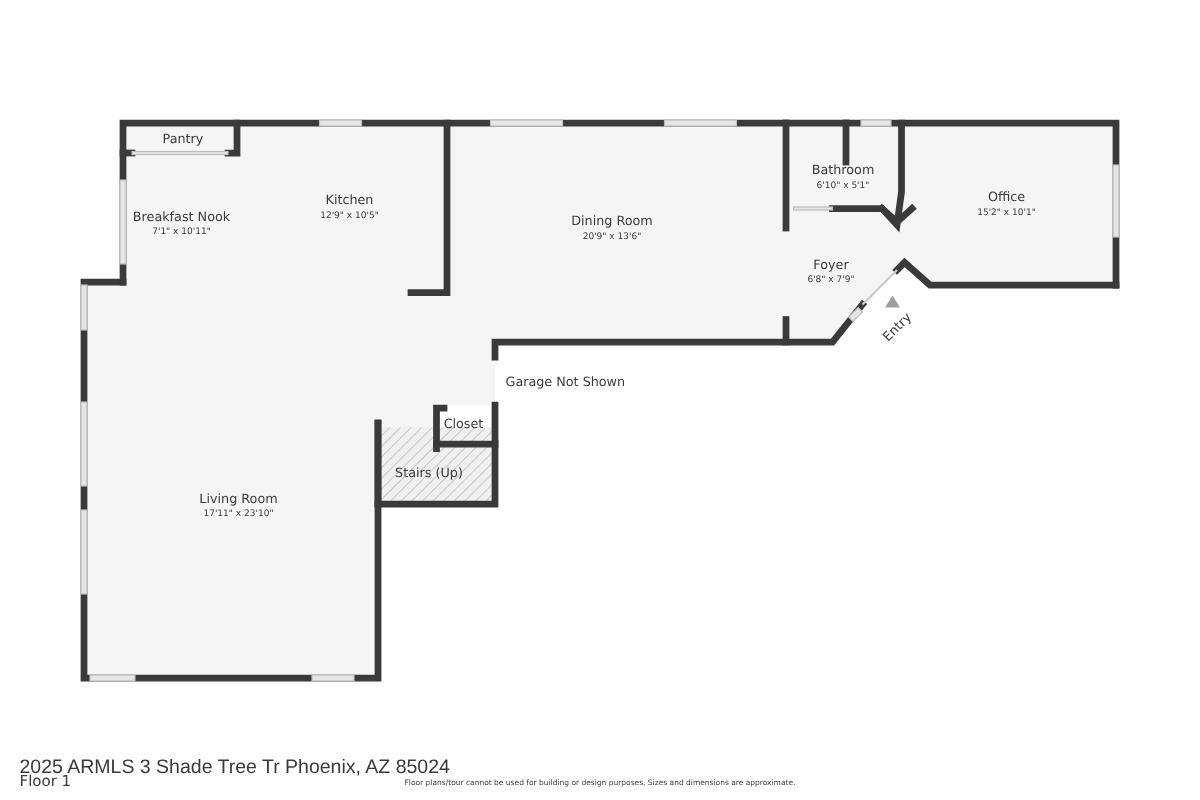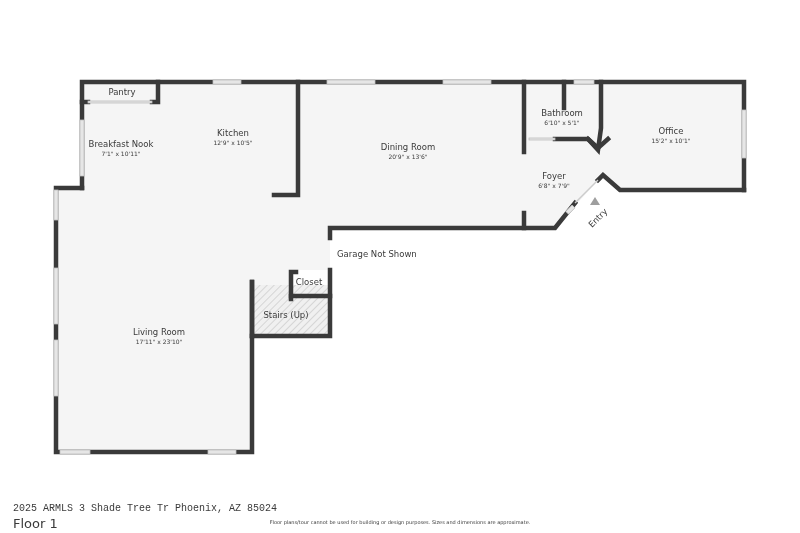--- a/index.html
+++ b/index.html
@@ -4,22 +4,22 @@
 <style>
   html, body { margin:0; padding:0; background:#ffffff; }
   body { width:800px; height:533px; position:relative; overflow:hidden; font-family:"DejaVu Sans", sans-serif; }
   #plan { position:absolute; left:0; top:0; width:800px; height:533px; }
   .wall { stroke:#3a3a3a; stroke-width:4.5; fill:none; stroke-linecap:square; stroke-linejoin:miter; }
   .floor { fill:#f5f5f5; stroke:none; }
   .win { fill:#e6e6e6; stroke:#bdbdbd; stroke-width:0.8; }
   .room-name { font-family:"DejaVu Sans", sans-serif; font-size:8.5px; fill:#3a3a3a; text-anchor:middle; }
   .room-dim { font-family:"DejaVu Sans", sans-serif; font-size:6px; fill:#3a3a3a; text-anchor:middle; }
   .note { font-family:"DejaVu Sans", sans-serif; font-size:8.5px; fill:#3a3a3a; }
-  .footer-addr { position:absolute; left:13px; top:503px; font-size:10px; color:#3a3a3a; font-family:Liberation Mono, monospace; }
-  .footer-floor { position:absolute; left:13px; top:516px; font-size:13px; color:#3a3a3a; font-family:"DejaVu Sans", sans-serif; }
+  .footer-addr { position:absolute; left:13px; top:503px; font-size:13px; color:#3a3a3a; font-family:Liberation Sans, sans-serif; }
+  .footer-floor { position:absolute; left:13px; top:516px; font-size:10px; color:#3a3a3a; font-family:"DejaVu Sans", sans-serif; }
   .footer-disclaimer { position:absolute; left:0; width:800px; top:519px; text-align:center; font-size:5px; color:#3a3a3a; font-family:"DejaVu Sans", sans-serif; }
 </style>
 </head>
 <body>
 
 <svg id="plan" viewBox="0 0 800 533" xmlns="http://www.w3.org/2000/svg">
 
   <g>
     <polygon class="floor" points="82,82 300,82 300,82 744,82 744,190 620,190 603,175 555,228 330,228 330,270 290,270 290,297 330,297 330,336 252,336 252,452 56,452 56,188 82,188"></polygon>
   </g>

